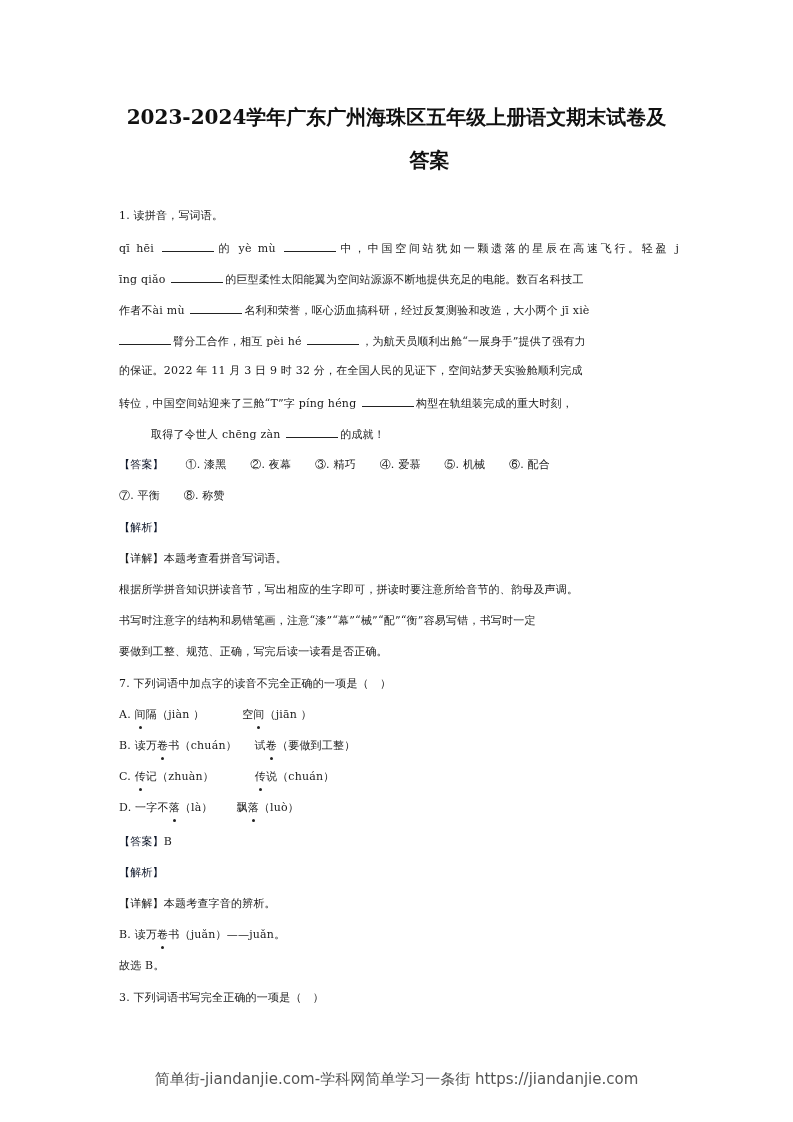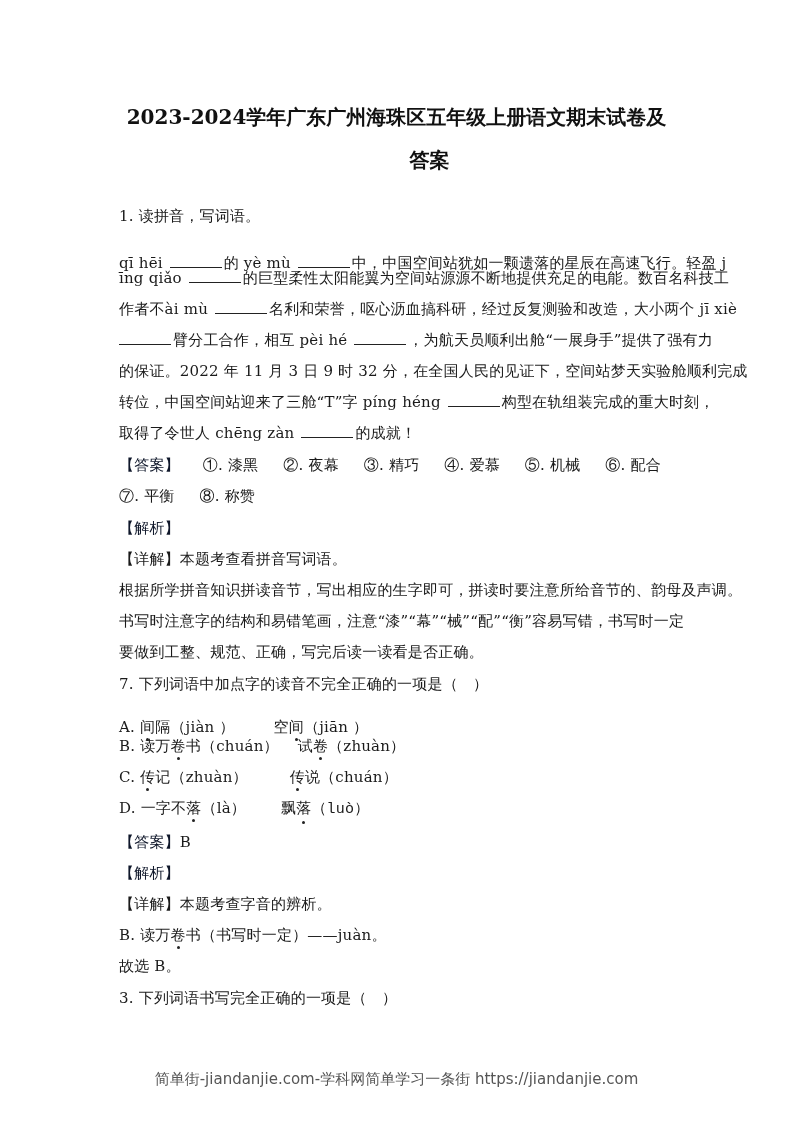--- a/index.html
+++ b/index.html
@@ -1,22 +1,22 @@
 <!DOCTYPE html>
 <html><head>
 <meta charset="utf-8">
 <style>
   html, body { margin: 0; padding: 0; background: #ffffff; }
   body { width: 793px; height: 1122px; position: relative; overflow: hidden;
          font-family: "DejaVu Serif", "Liberation Serif", serif; color: #1a1a1a; }
   .title { position: absolute; left: 0; width: 793px; text-align: center;
            font-family: "DejaVu Serif", serif; font-weight: bold; font-size: 20px; color: #111; }
-  .line { position: absolute; left: 119px; width: 560px; font-size: 15px; line-height: 20px;
+  .line { position: absolute; left: 119px; width: 560px; font-size: 11px; line-height: 20px;
           white-space: nowrap; letter-spacing: 0.2px; }
-  .justify { text-align: justify; text-align-last: justify; margin-top: 16px; }
+  .justify { text-align: justify; text-align-last: justify; }
   .blank { display: inline-block; border-bottom: 1px solid #222; width: 52px; height: 14px;
            vertical-align: baseline; margin: 0 2px; }
   .tag { color: #0f172a; }
   .dot { position: relative; display: inline-block; }
   .dot::after { content: ""; position: absolute; left: 50%; bottom: -4px; width: 3px; height: 3px;
                 margin-left: -1.5px; border-radius: 50%; background: #222; }
   .ans-item { display: inline-block; margin-right: 20px; }
   .opt-b { display: inline-block; margin-left: 26px; }
   .footer { position: absolute; left: 0; width: 793px; top: 1070px; text-align: center;
             font-family: "DejaVu Sans", "Liberation Sans", sans-serif; font-size: 15px; color: #555; }
@@ -39,26 +39,26 @@
   <span class="blank"></span><span>的巨型柔性太阳能翼为空间站源源不断地提供充足的电能。数百名科技工</span>
 </div>
 <div class="line" style="top:299px;">
   <span>作者不ài mù</span>
   <span class="blank"></span><span>名利和荣誉，呕心沥血搞科研，经过反复测验和改造，大小两个 jī xiè</span>
 </div>
 <div class="line" style="top:330px;">
   <span class="blank" style="margin-left:0;"></span><span>臂分工合作，相互 pèi hé</span>
   <span class="blank"></span><span>，为航天员顺利出舱“一展身手”提供了强有力</span>
 </div>
-<div class="line" style="top:361px;text-align:right;">的保证。2022 年 11 月 3 日 9 时 32 分，在全国人民的见证下，空间站梦天实验舱顺利完成</div>
+<div class="line" style="top:361px;">的保证。2022 年 11 月 3 日 9 时 32 分，在全国人民的见证下，空间站梦天实验舱顺利完成</div>
 <div class="line" style="top:392px;">
   <span>转位，中国空间站迎来了三舱“T”字 píng héng</span>
   <span class="blank"></span><span>构型在轨组装完成的重大时刻，</span>
 </div>
-<div class="line" style="top:423px;">
+<div class="line" style="top:423px;margin-left:32px;">
   <span>取得了令世人 chēng zàn</span>
   <span class="blank"></span><span>的成就！</span>
 </div>
 
 <div class="line" style="top:455px;">
   <span class="tag" style="margin-right:18px;">【答案】</span>
   <span class="ans-item">①. 漆黑</span>
   <span class="ans-item">②. 夜幕</span>
   <span class="ans-item">③. 精巧</span>
   <span class="ans-item">④. 爱慕</span>
@@ -75,45 +75,45 @@
 </div>
 <div class="line" style="top:580px;">根据所学拼音知识拼读音节，写出相应的生字即可，拼读时要注意所给音节的、韵母及声调。</div>
 <div class="line" style="top:611px;">书写时注意字的结构和易错笔画，注意“漆”“幕”“械”“配”“衡”容易写错，书写时一定</div>
 <div class="line" style="top:642px;">要做到工整、规范、正确，写完后读一读看是否正确。</div>
 
 <div class="line" style="top:674px;">7. 下列词语中加点字的读音不完全正确的一项是（　）</div>
 
 <div class="line" style="top:705px;">
   <span>A.</span>
   <span></span><span class="dot">间</span><span>隔（jiàn ）</span>
-  <span class="opt-b" style="margin-left:34px;margin-top:12px;"><span>空</span><span class="dot">间</span><span>（jiān ）</span></span>
+  <span class="opt-b" style="margin-left:34px;"><span>空</span><span class="dot">间</span><span>（jiān ）</span></span>
 </div>
 <div class="line" style="top:736px;">
   <span>B.</span>
   <span>读万</span><span class="dot">卷</span><span>书（chuán）</span>
-  <span class="opt-b" style="margin-left:14px;"><span>试</span><span class="dot">卷</span><span>（zhuàn）</span></span>
+  <span class="opt-b" style="margin-left:14px;"><span>试</span><span class="dot">卷</span><span>（要做到工整）</span></span>
 </div>
 <div class="line" style="top:767px;">
   <span>C.</span>
   <span></span><span class="dot">传</span><span>记（zhuàn）</span>
   <span class="opt-b" style="margin-left:37px;"><span></span><span class="dot">传</span><span>说（chuán）</span></span>
 </div>
 <div class="line" style="top:798px;">
   <span>D.</span>
   <span>一字不</span><span class="dot">落</span><span>（là）</span>
-  <span class="opt-b" style="margin-left:30px;font-family:Liberation Mono, monospace;"><span>飘</span><span class="dot">落</span><span>（luò）</span></span>
+  <span class="opt-b" style="margin-left:20px;"><span>飘</span><span class="dot">落</span><span>（luò）</span></span>
 </div>
 
 <div class="line" style="top:832px;">
   <span class="tag">【答案】</span><span>B</span>
 </div>
 <div class="line tag" style="top:863px;">【解析】</div>
 <div class="line" style="top:894px;">
   <span>【详解】</span><span>本题考查字音的辨析。</span>
 </div>
 <div class="line" style="top:925px;">
-  <span>B. 读万</span><span class="dot">卷</span><span>书（书写时一定）——juàn。</span>
+  <span>B. 读万</span><span class="dot">卷</span><span>书（juǎn）——juǎn。</span>
 </div>
 <div class="line" style="top:956px;">故选 B。</div>
 
 <div class="line" style="top:988px;">3. 下列词语书写完全正确的一项是（　）</div>
 
 <div class="footer">简单街-jiandanjie.com-学科网简单学习一条街 https://jiandanjie.com</div>
 
 </body></html>

